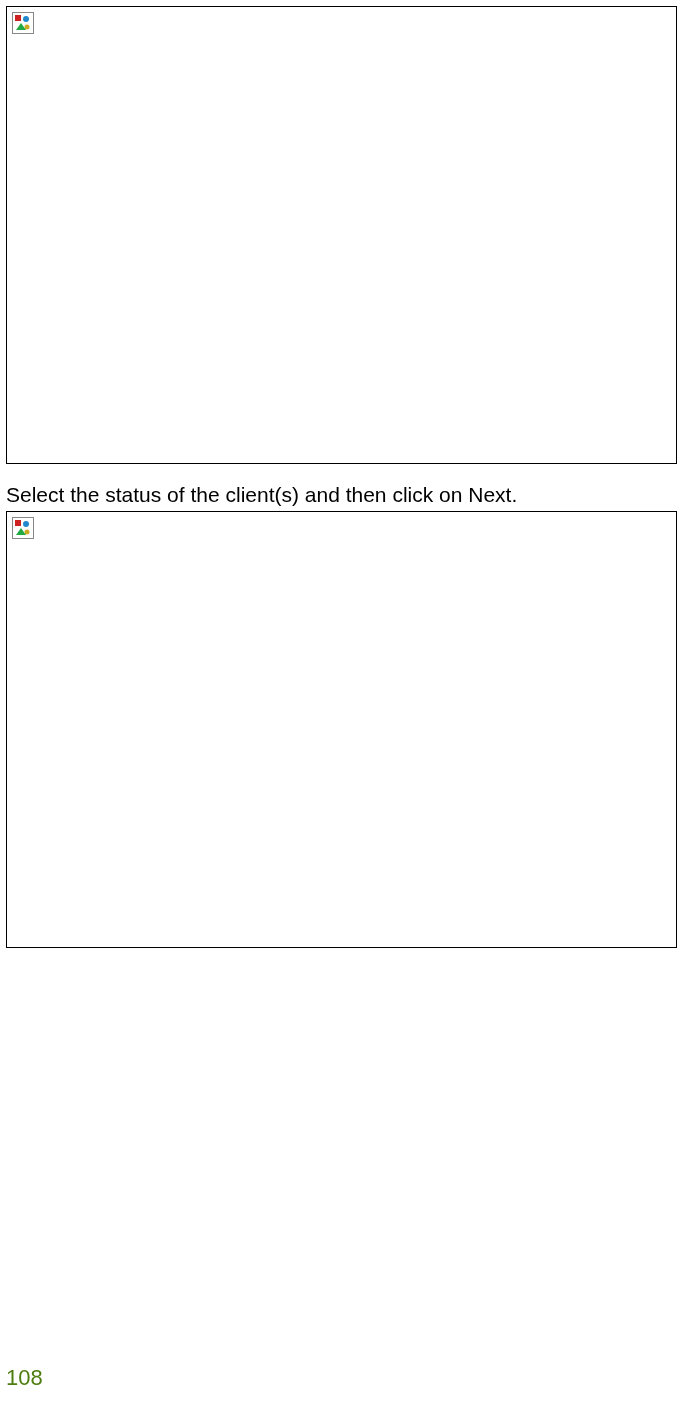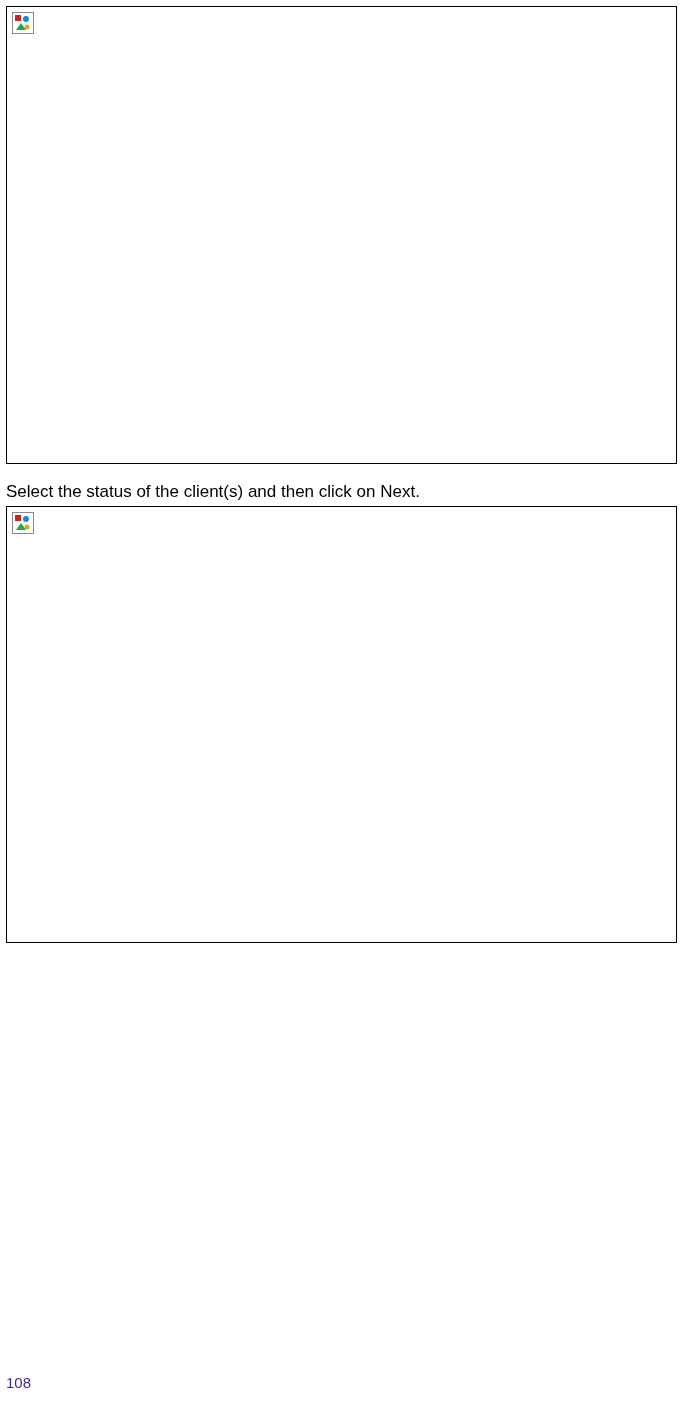--- a/index.html
+++ b/index.html
@@ -37,31 +37,31 @@
       background: #ffffff;
       position: relative;
       display: inline-block;
     }
     .broken-image-icon svg {
       width: 100%;
       height: 100%;
       display: block;
     }
     .instruction-text {
-      font-size: 17px;
+      font-size: 21px;
       color: #000000;
       margin-bottom: 2px;
       line-height: 1.4;
     }
     .page-number {
       position: absolute;
       bottom: 28px;
       left: 6px;
-      font-size: 15px;
-      color: #4c1d95;
+      font-size: 22px;
+      color: #4d7c0f;
     }
   </style>
 </head>
 <body>
 
 <div class="image-box image-box-1">
   <span class="broken-image-icon">
     <svg viewBox="0 0 20 20">
       <rect x="2" y="2" width="6" height="6" fill="#cc2222"></rect>
       <circle cx="13" cy="6" r="3" fill="#2288cc"></circle>

